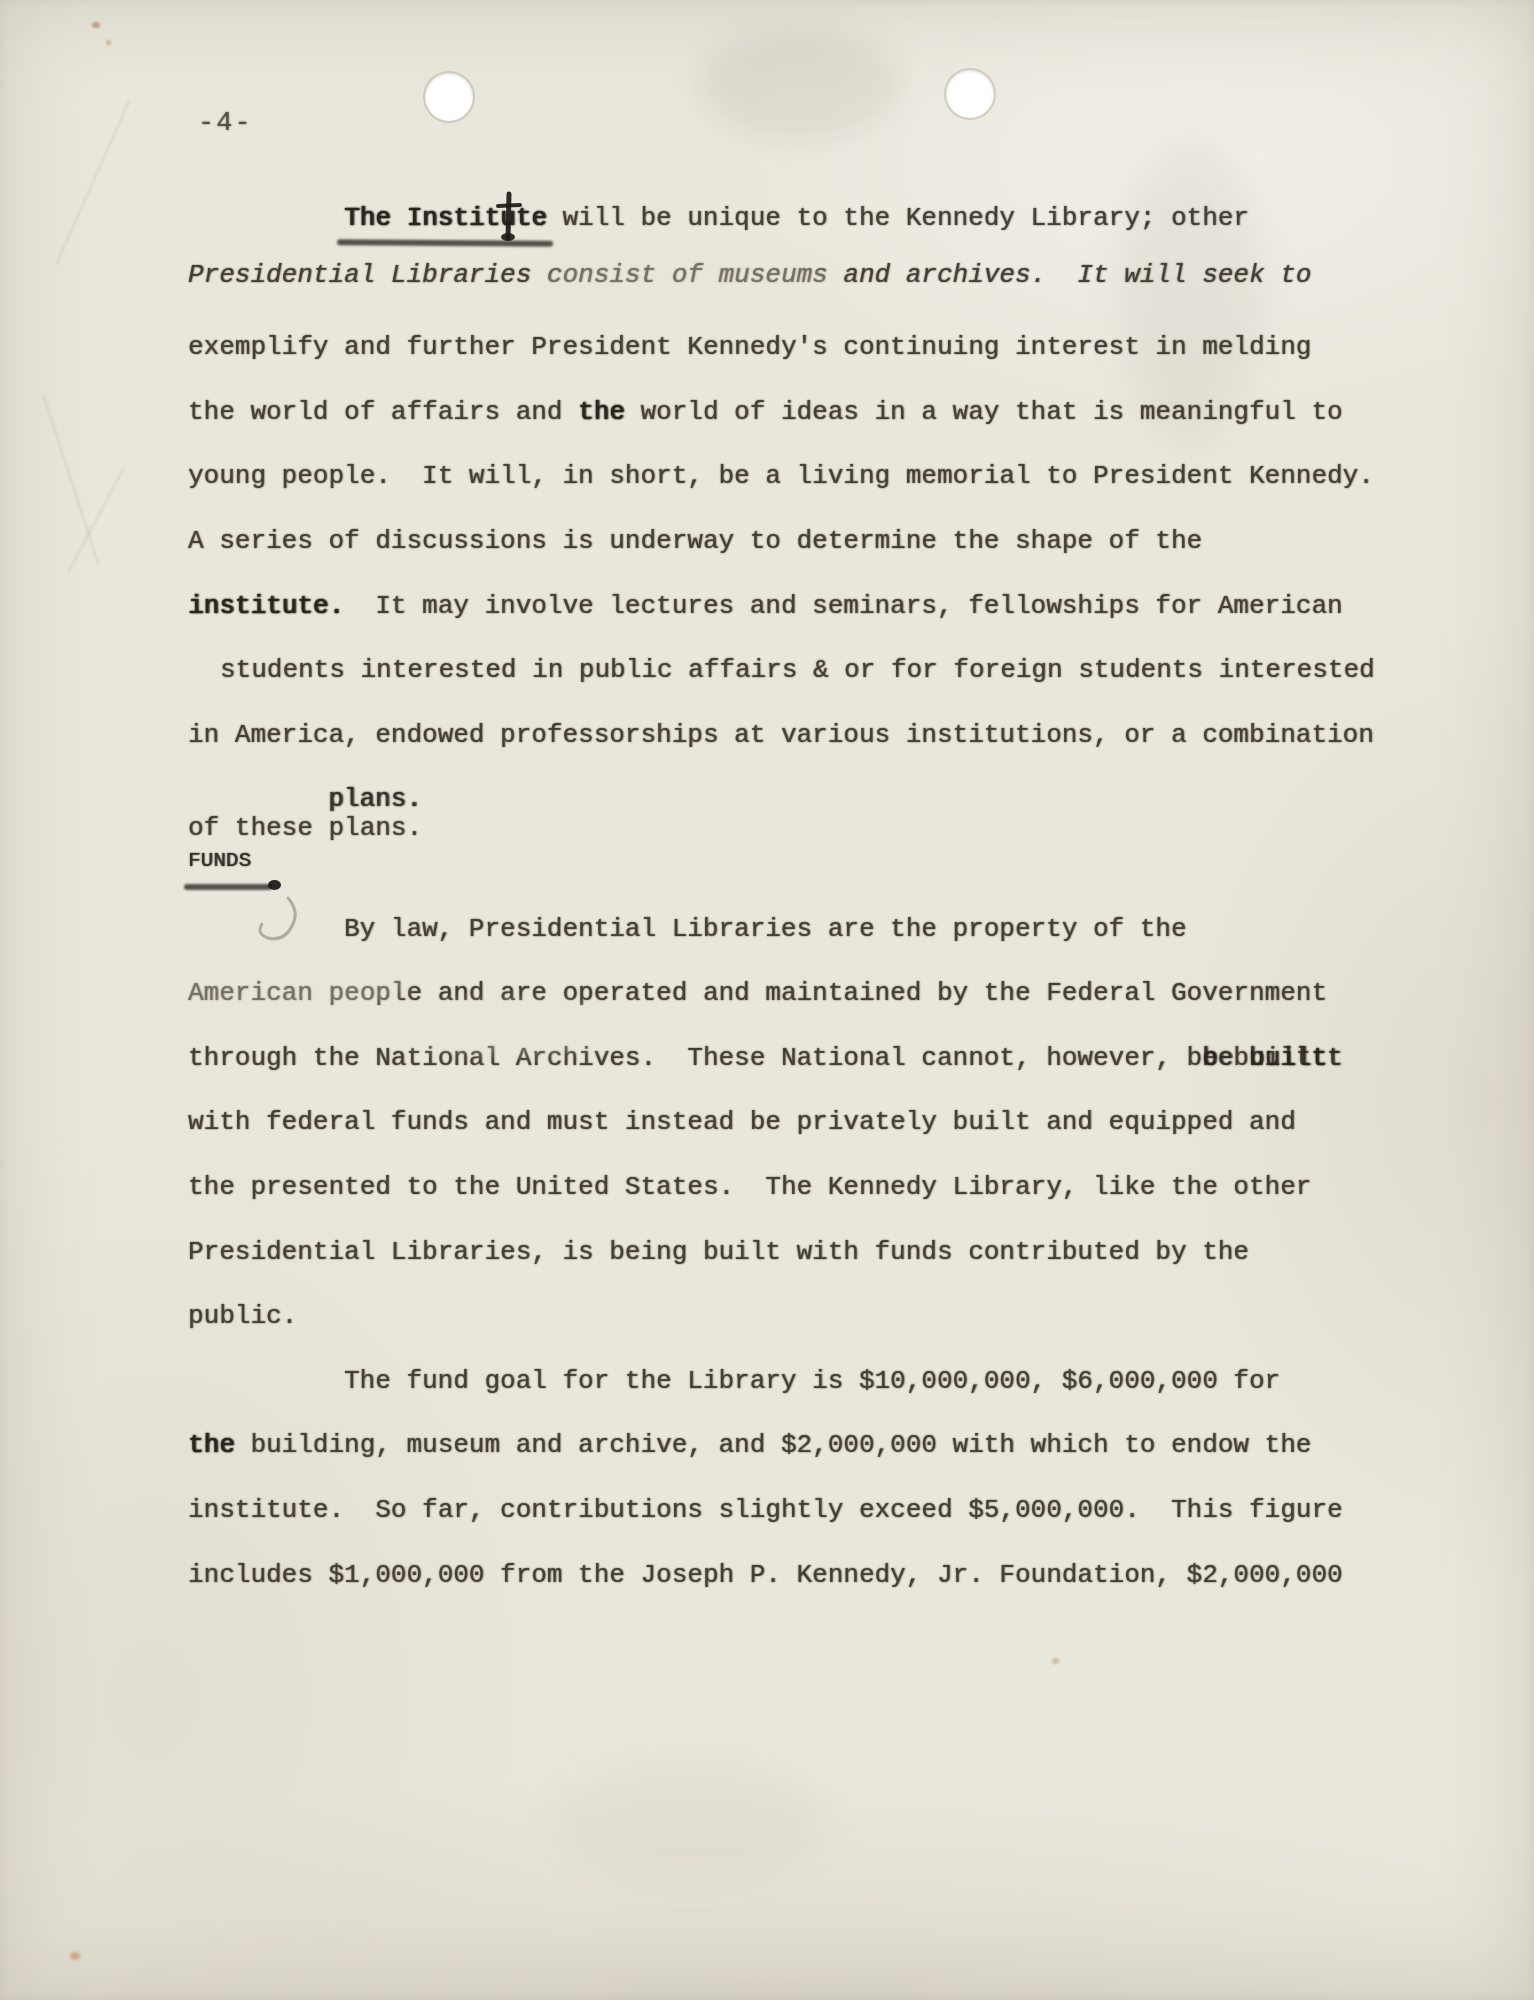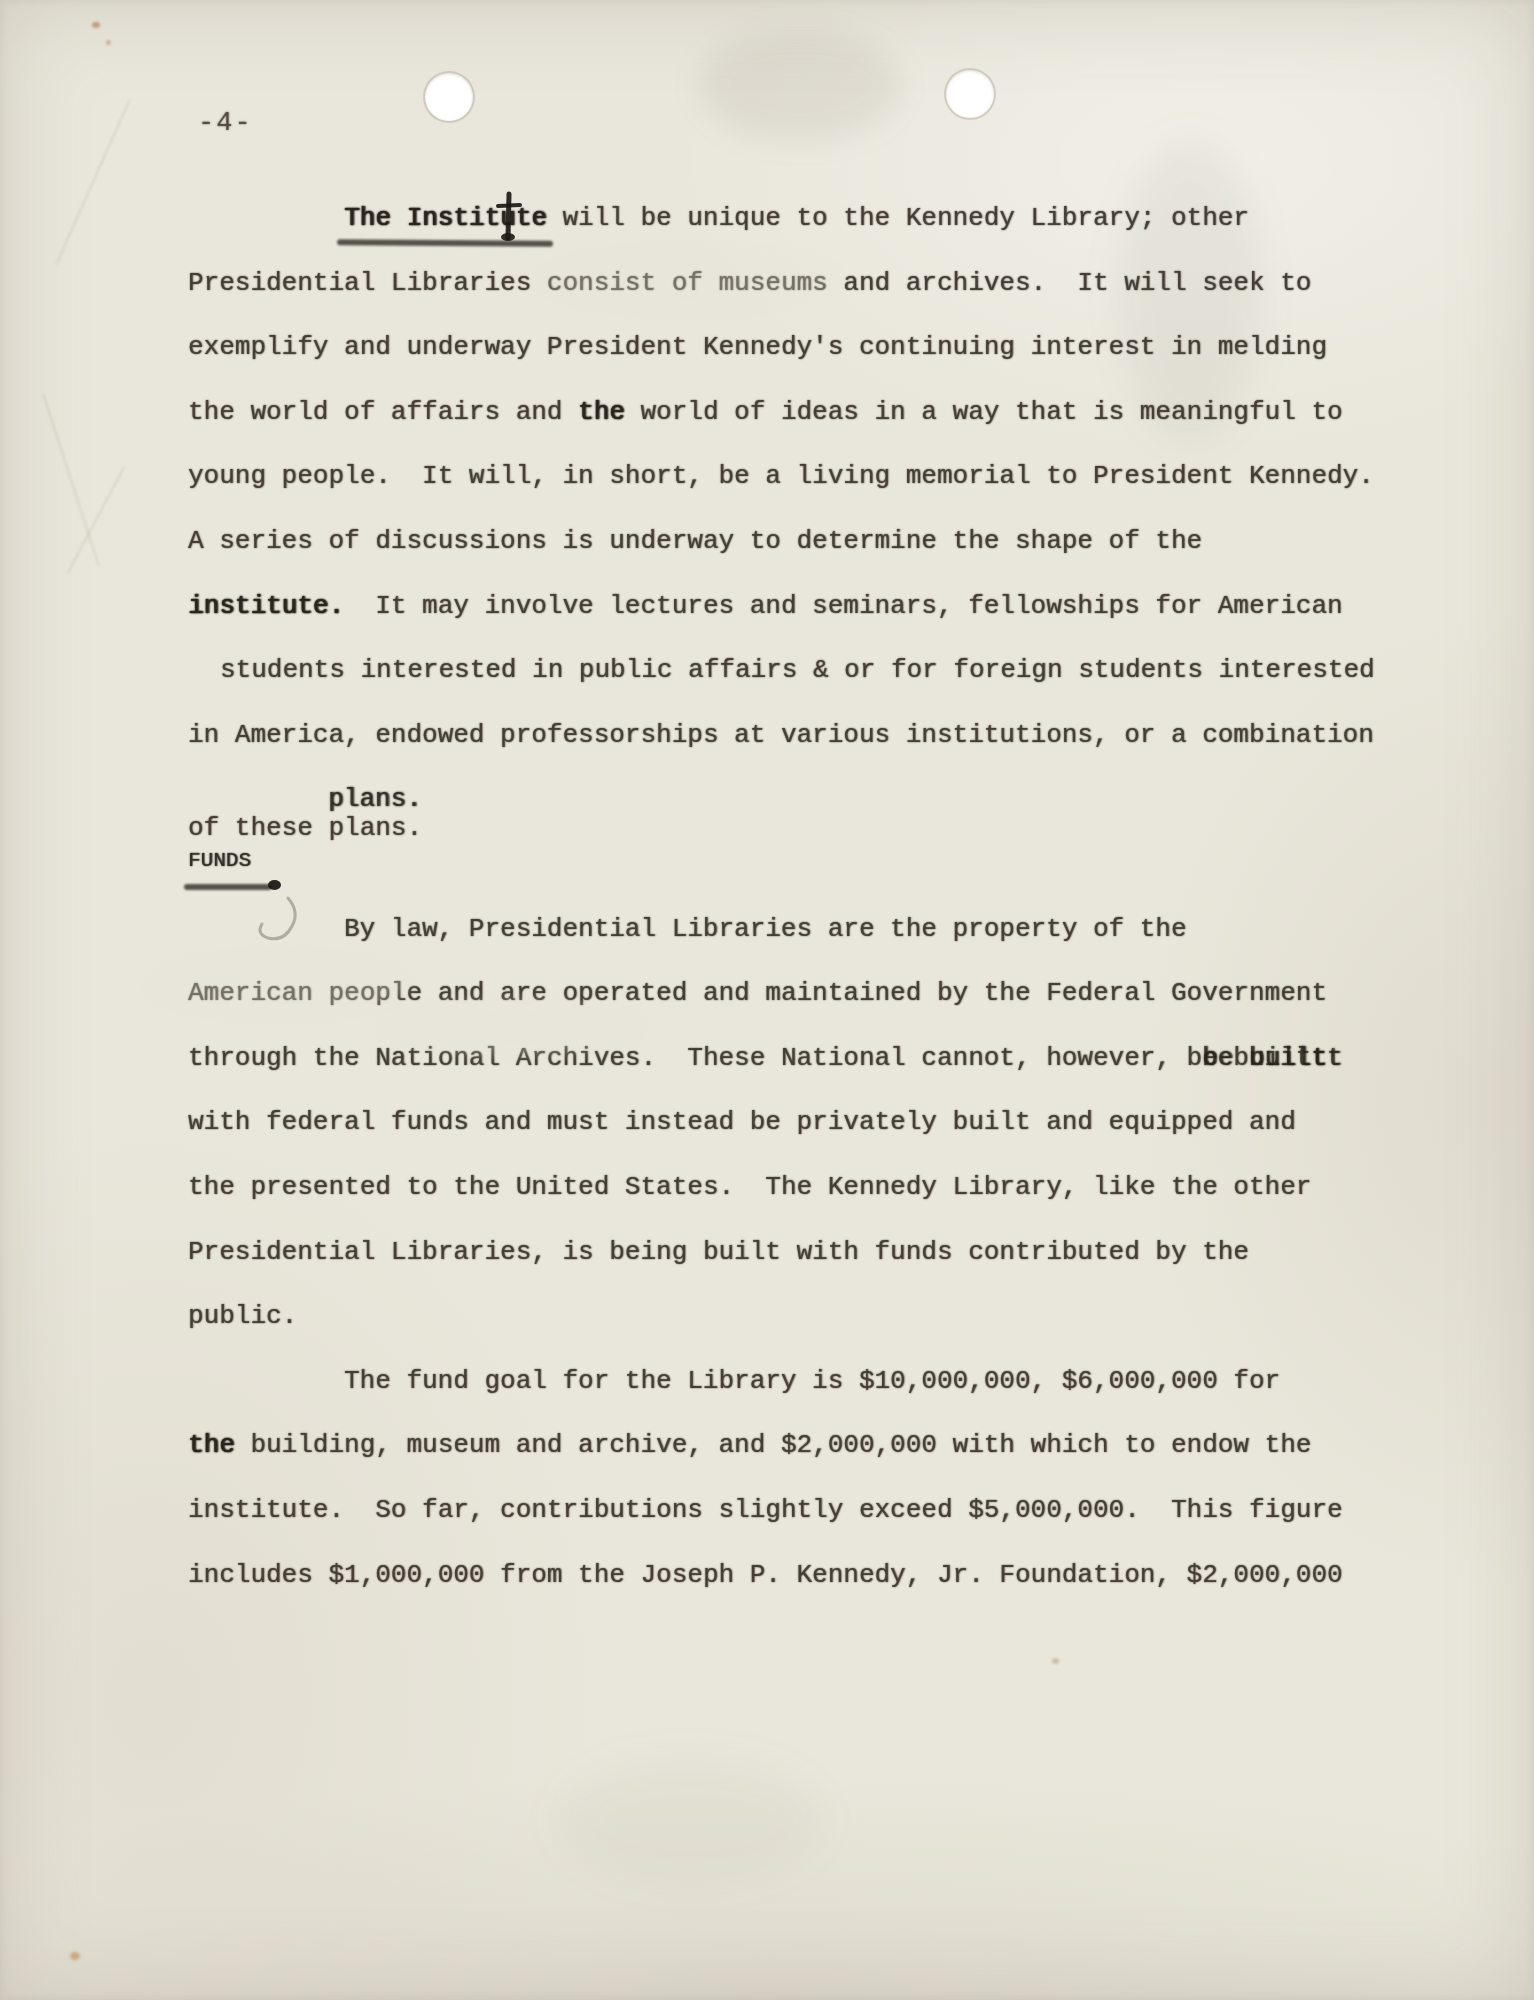--- a/index.html
+++ b/index.html
@@ -75,22 +75,22 @@
 <div class="stain" style="left:70px;top:1952px;width:10px;height:8px;background:rgba(185,120,58,0.5);filter:blur(1.5px);"></div>
 <div class="stain" style="left:1052px;top:1658px;width:7px;height:6px;background:rgba(150,120,80,0.35);filter:blur(1px);"></div>
 <div class="stain" style="left:560px;top:1760px;width:260px;height:120px;background:rgba(120,112,96,0.05);filter:blur(20px);"></div>
 
 <div class="hole" style="left:425px;top:73px;"></div>
 <div class="hole" style="left:946px;top:70px;"></div>
 
 <div class="pageno">-4-</div>
 
 <div class="line indent" style="top:203px;">The Institute will be unique to the Kennedy Library; other</div>
-<div class="line" style="top:268px;">Presidential Libraries consist of museums and archives.  It will seek to</div>
-<div class="line" style="top:332px;">exemplify and underway President Kennedy's continuing interest in melding</div>
+<div class="line" style="top:260px;font-style:italic;">Presidential Libraries consist of museums and archives.  It will seek to</div>
+<div class="line" style="top:332px;">exemplify and further President Kennedy's continuing interest in melding</div>
 <div class="line" style="top:397px;">the world of affairs and the world of ideas in a way that is meaningful to</div>
 <div class="line" style="top:461px;">young people.  It will, in short, be a living memorial to President Kennedy.</div>
 <div class="line" style="top:526px;">A series of discussions is underway to determine the shape of the</div>
 <div class="line" style="top:591px;">institute.  It may involve lectures and seminars, fellowships for American</div>
 <div class="line" style="top:655px;margin-left:32px;">students interested in public affairs &amp; or for foreign students interested</div>
 <div class="line" style="top:720px;">in America, endowed professorships at various institutions, or a combination</div>
 <div class="line" style="top:784px;margin-top:29px;">of these plans.</div>
 
 <div class="heading">FUNDS</div>
 

